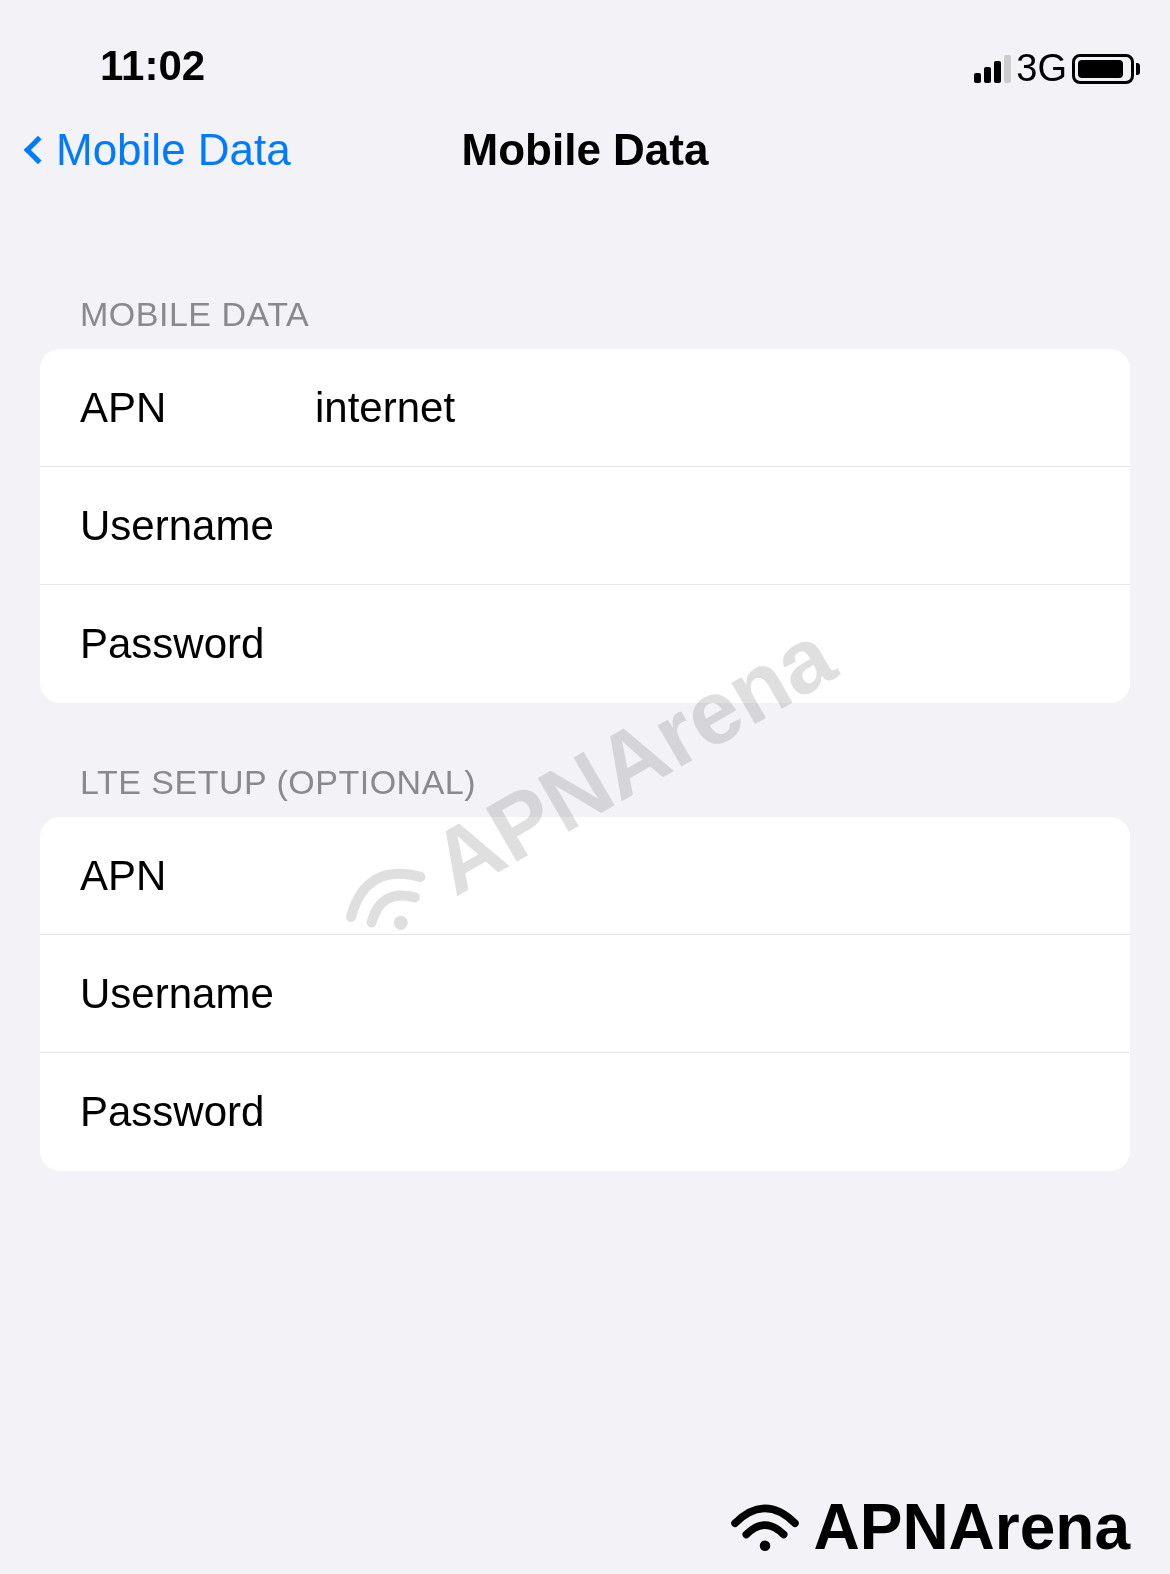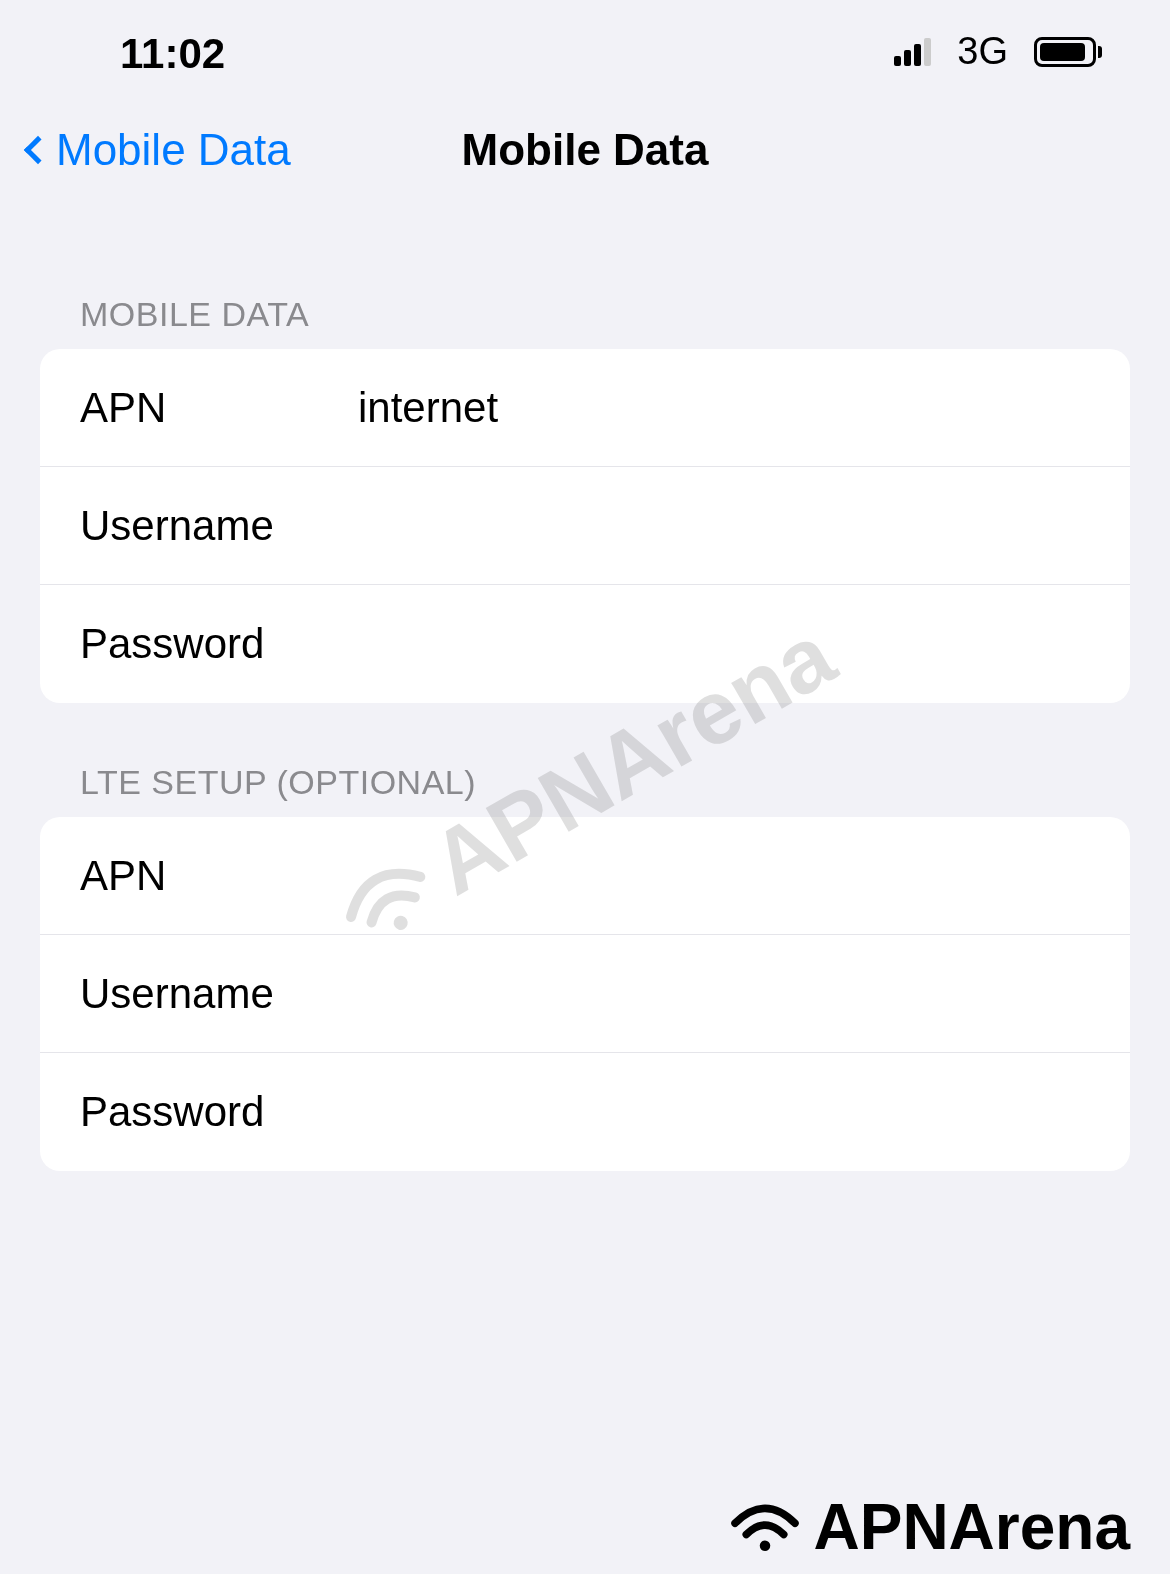--- a/index.html
+++ b/index.html
@@ -11,34 +11,33 @@
     body {
       width: 1170px;
       height: 1574px;
       background-color: #f2f2f7;
       position: relative;
       overflow: hidden;
     }
     .status-bar {
       display: flex;
       justify-content: space-between;
-      align-items: flex-start;
-      padding: 30px 68px 20px 100px;
+      align-items: flex-end;
+      padding: 30px 30px 20px 100px;
       height: 110px;
-      margin-left: 20px;
     }
     .status-time {
       font-size: 42px;
       font-weight: 600;
       color: #000;
     }
     .status-right {
       display: flex;
       align-items: center;
-      gap: 26px;
+      gap: 5px;
     }
     .signal-bars {
       display: flex;
       align-items: flex-end;
       gap: 3px;
     }
     .signal-bar {
       width: 7px;
       background-color: #000;
       border-radius: 2px;
@@ -143,21 +142,20 @@
       flex-shrink: 0;
     }
     .row-value {
       font-size: 42px;
       color: #000;
       flex: 1;
       border: none;
       outline: none;
       background: transparent;
       font-family: inherit;
-      margin-left: 43px;
     }
     .watermark-center {
       position: absolute;
       top: 50%;
       left: 50%;
       transform: translate(-50%, -50%) rotate(-30deg);
       font-size: 90px;
       font-weight: 700;
       color: rgba(128, 128, 128, 0.25);
       display: flex;

